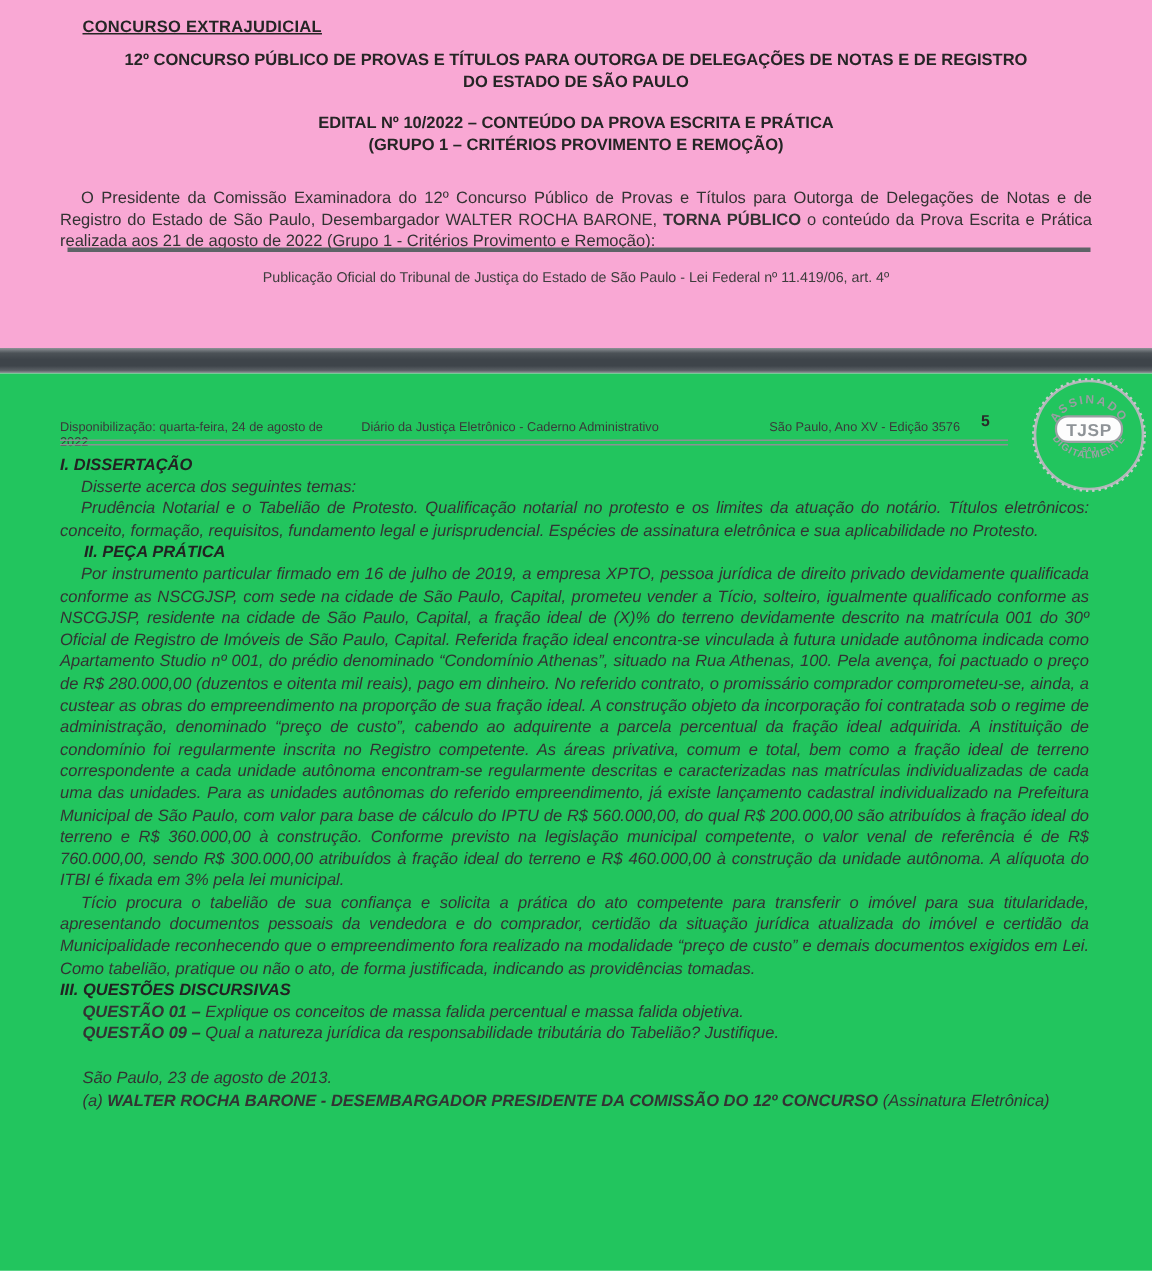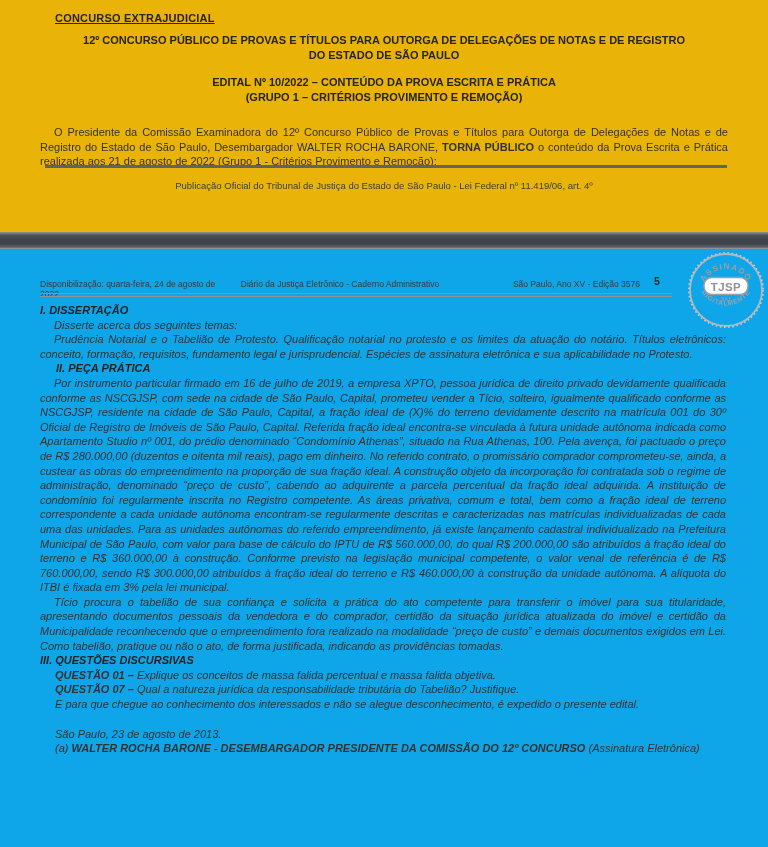--- a/index.html
+++ b/index.html
@@ -1,37 +1,37 @@
 <!DOCTYPE html>
 <html><head>
 <meta charset="utf-8">
 <style>
   html,body{margin:0;padding:0;}
   body{
     width:768px;height:847px;background:#ffffff;position:relative;
     font-family:"Liberation Sans", sans-serif;color:#303030;
     -webkit-font-smoothing:antialiased;
   }
-  .page1{position:absolute;top:0;left:0;width:768px;height:240px;background:#eab308;}
+  .page1{position:absolute;top:0;left:0;width:768px;height:240px;background:#f9a8d4;}
   .doc-label{position:absolute;top:12px;left:55px;font-size:11px;font-weight:bold;
     text-decoration:underline;color:#252525;letter-spacing:0.2px;}
   .title-block{position:absolute;top:33px;left:0;width:768px;text-align:center;
     font-size:11px;font-weight:bold;line-height:14.5px;color:#252525;}
   .edital-block{position:absolute;top:75px;left:0;width:768px;text-align:center;
     font-size:11px;font-weight:bold;line-height:14.5px;color:#252525;}
   .intro{position:absolute;top:114px;left:40px;width:688px;font-size:11px;
     line-height:14.6px;text-align:justify;text-indent:14px;color:#333;}
   .rule1{position:absolute;top:165px;left:45px;width:682px;height:3px;background:#5e6367;}
   .pubnote{position:absolute;top:180px;left:0;width:768px;text-align:center;
     font-size:9.5px;color:#3d3d3d;}
 
   .band{position:absolute;top:232px;left:0;width:768px;height:17px;
     background:linear-gradient(to bottom,#8d9296 0%,#4c5257 20%,#3e444a 45%,#3e444a 70%,#5a6065 88%,#9aa0a3 100%);}
 
-  .page2{position:absolute;top:249px;left:0;width:768px;height:598px;background:#0ea5e9;}
+  .page2{position:absolute;top:249px;left:0;width:768px;height:598px;background:#22c55e;}
   .p2h{position:absolute;top:30px;left:40px;width:600px;display:flex;
     font-size:8.5px;color:#3a3a3a;}
   .p2h .l{flex:1;text-align:left;}
   .p2h .c{flex:1.1;text-align:center;}
   .p2h .r{flex:1;text-align:right;}
   .p2num{position:absolute;top:26px;left:654px;font-size:10.5px;font-weight:bold;color:#2a2a2a;}
   .dline{position:absolute;top:44px;left:40px;width:632px;height:2px;
     border-top:1px solid #8d9194;border-bottom:1px solid #8d9194;}
   .seal{position:absolute;top:2px;left:687px;width:78px;height:78px;}
 
@@ -99,21 +99,20 @@
     <p class="h">I. DISSERTAÇÃO</p>
     <p class="pind">Disserte acerca dos seguintes temas:</p>
     <p class="pind">Prudência Notarial e o Tabelião de Protesto. Qualificação notarial no protesto e os limites da atuação do notário. Títulos eletrônicos: conceito, formação, requisitos, fundamento legal e jurisprudencial. Espécies de assinatura eletrônica e sua aplicabilidade no Protesto.</p>
 
     <p class="h mt14">II. PEÇA PRÁTICA</p>
     <p class="pind">Por instrumento particular firmado em 16 de julho de 2019, a empresa XPTO, pessoa jurídica de direito privado devidamente qualificada conforme as NSCGJSP, com sede na cidade de São Paulo, Capital, prometeu vender a Tício, solteiro, igualmente qualificado conforme as NSCGJSP, residente na cidade de São Paulo, Capital, a fração ideal de (X)% do terreno devidamente descrito na matrícula 001 do 30º Oficial de Registro de Imóveis de São Paulo, Capital. Referida fração ideal encontra-se vinculada à futura unidade autônoma indicada como Apartamento Studio nº 001, do prédio denominado “Condomínio Athenas”, situado na Rua Athenas, 100. Pela avença, foi pactuado o preço de R$ 280.000,00 (duzentos e oitenta mil reais), pago em dinheiro. No referido contrato, o promissário comprador comprometeu-se, ainda, a custear as obras do empreendimento na proporção de sua fração ideal. A construção objeto da incorporação foi contratada sob o regime de administração, denominado “preço de custo”, cabendo ao adquirente a parcela percentual da fração ideal adquirida. A instituição de condomínio foi regularmente inscrita no Registro competente. As áreas privativa, comum e total, bem como a fração ideal de terreno correspondente a cada unidade autônoma encontram-se regularmente descritas e caracterizadas nas matrículas individualizadas de cada uma das unidades. Para as unidades autônomas do referido empreendimento, já existe lançamento cadastral individualizado na Prefeitura Municipal de São Paulo, com valor para base de cálculo do IPTU de R$ 560.000,00, do qual R$ 200.000,00 são atribuídos à fração ideal do terreno e R$ 360.000,00 à construção. Conforme previsto na legislação municipal competente, o valor venal de referência é de R$ 760.000,00, sendo R$ 300.000,00 atribuídos à fração ideal do terreno e R$ 460.000,00 à construção da unidade autônoma. A alíquota do ITBI é fixada em 3% pela lei municipal.</p>
     <p class="pind">Tício procura o tabelião de sua confiança e solicita a prática do ato competente para transferir o imóvel para sua titularidade, apresentando documentos pessoais da vendedora e do comprador, certidão da situação jurídica atualizada do imóvel e certidão da Municipalidade reconhecendo que o empreendimento fora realizado na modalidade “preço de custo” e demais documentos exigidos em Lei. Como tabelião, pratique ou não o ato, de forma justificada, indicando as providências tomadas.</p>
 
     <p class="h mt4">III. QUESTÕES DISCURSIVAS</p>
     <p class="qline mt12"><span class="b">QUESTÃO 01 –</span><span> Explique os conceitos de massa falida percentual e massa falida objetiva.</span></p>
-    <p class="qline mt8"><span class="b">QUESTÃO 07 –</span><span> Qual a natureza jurídica da responsabilidade tributária do Tabelião? Justifique.</span></p>
-    <p class="qline mt11">E para que chegue ao conhecimento dos interessados e não se alegue desconhecimento, é expedido o presente edital.</p>
+    <p class="qline mt8"><span class="b">QUESTÃO 09 –</span><span> Qual a natureza jurídica da responsabilidade tributária do Tabelião? Justifique.</span></p>
 
     <div class="signature">
       <p>São Paulo, 23 de agosto de 2013.</p>
       <p><span>(a) </span><span class="b">WALTER ROCHA BARONE - DESEMBARGADOR PRESIDENTE DA COMISSÃO DO 12º CONCURSO</span><span> (Assinatura Eletrônica)</span></p>
     </div>
   </div>
 </div>
 
 </body></html>

